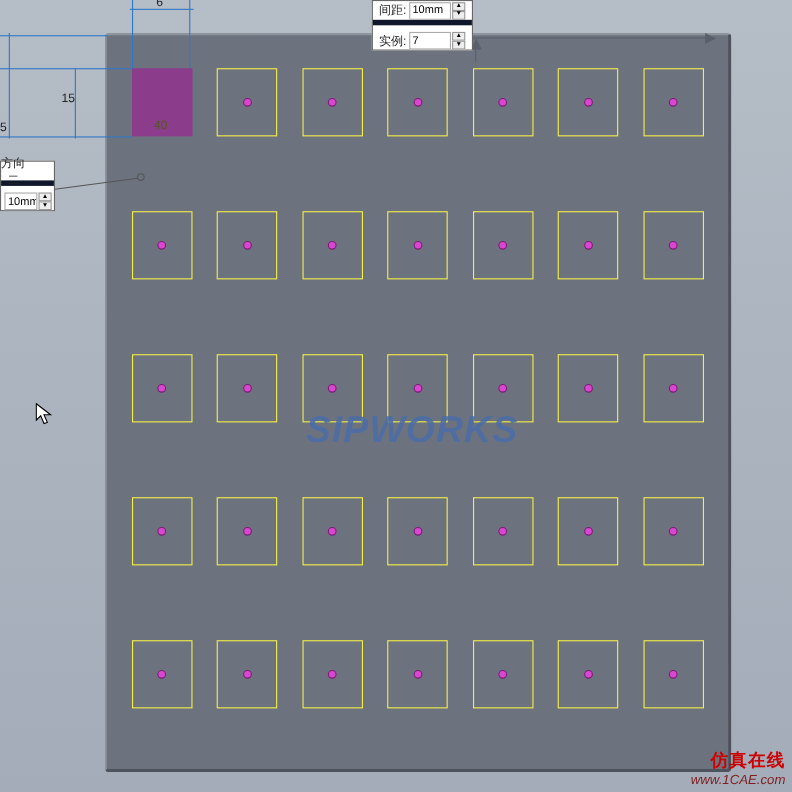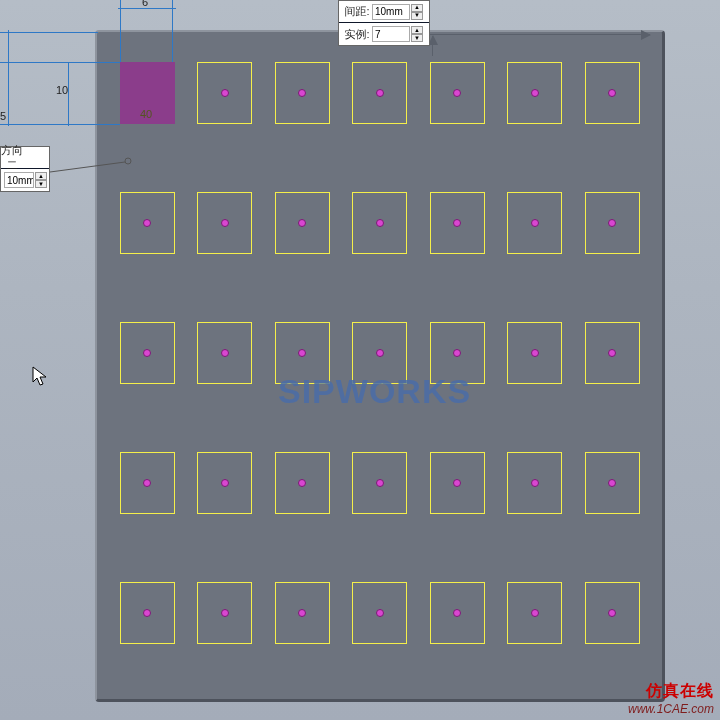--- a/index.html
+++ b/index.html
@@ -10,29 +10,29 @@
   .dot{width:8px;height:8px;border-radius:50%;background:#d946d0;border:1px solid #7a1c74;}
   .selected{background:#8b3d8b;border:none;}
   .axis-arrow-h{position:absolute;left:430px;top:34px;width:220px;height:0;border-top:1px solid #5a606b;}
   .axis-arrow-h:after{content:"";position:absolute;right:-1px;top:-5px;border-left:10px solid #5a606b;border-top:5px solid transparent;border-bottom:5px solid transparent;}
   .axis-arrow-v{position:absolute;left:432px;top:36px;height:20px;width:0;border-left:1px solid #5a606b;}
   .axis-arrow-v:before{content:"";position:absolute;left:-5px;top:-1px;border-bottom:10px solid #5a606b;border-left:5px solid transparent;border-right:5px solid transparent;}
   .dim{position:absolute;font-size:11px;color:#222;}
   .dim-line-h{position:absolute;border-top:1px solid #2e78c6;}
   .dim-line-v{position:absolute;border-left:1px solid #2e78c6;}
   .panel{position:absolute;background:#fff;border:1px solid #666;font-size:11px;}
-  .panel-row{display:flex;align-items:center;height:22px;padding:0 3px;border-bottom:1px solid #0f172a;}
-  .panel-row:last-child{border-bottom:none;}
+  .panel-row{display:flex;align-items:center;height:22px;padding:0 3px;border-bottom:5px solid #0f172a;}
+  .panel-row:last-child{border-bottom:none;align-items:flex-end;}
   .panel label{width:30px;text-align:center;color:#222;}
   .panel input{width:38px;height:16px;border:1px solid #aaa;font-size:10px;padding-left:2px;}
   .spinner{display:flex;flex-direction:column;margin-left:1px;}
   .spinner button{width:12px;height:8px;border:1px solid #999;background:#eee;font-size:6px;line-height:5px;padding:0;cursor:pointer;}
   .panel2{left:0;top:146px;width:50px;}
   .cursor{position:absolute;left:32px;top:366px;width:16px;height:22px;}
-  .watermark{position:absolute;left:278px;top:372px;font-size:34px;font-weight:bold;color:#4a6da8;opacity:0.85;letter-spacing:1px;font-family:Arial,sans-serif;}
+  .watermark{position:absolute;left:278px;top:372px;font-size:34px;font-style:italic;font-weight:bold;color:#4a6da8;opacity:0.85;letter-spacing:1px;font-family:Arial,sans-serif;}
   .footer{position:absolute;right:6px;bottom:4px;text-align:right;margin-left:20px;}
   .footer .cn{font-size:16px;font-weight:bold;color:#c00;letter-spacing:1px;}
   .footer .url{font-size:12px;color:#7f1d1d;font-style:italic;}
 </style>
 </head>
 <body>
 
 <div class="workplate">
   <div class="row" style="top:30px">
     <div class="cell selected"></div>
@@ -155,21 +155,21 @@
 <div class="dim-line-v" style="left:120px;top:0;height:62px"></div>
 <div class="dim-line-v" style="left:172px;top:0;height:62px"></div>
 <div class="dim-line-h" style="left:118px;top:8px;width:58px"></div>
 <div class="dim" style="left:142px;top:-4px">6</div>
 
 <div class="dim-line-h" style="left:0;top:32px;width:98px"></div>
 <div class="dim-line-h" style="left:0;top:62px;width:120px"></div>
 <div class="dim-line-h" style="left:0;top:124px;width:120px"></div>
 <div class="dim-line-v" style="left:8px;top:30px;height:96px"></div>
 <div class="dim-line-v" style="left:68px;top:62px;height:64px"></div>
-<div class="dim" style="left:56px;top:84px">10</div>
+<div class="dim" style="left:56px;top:84px">15</div>
 <div class="dim" style="left:0px;top:110px">5</div>
 <div class="dim" style="left:140px;top:108px;color:#552">40</div>
 
 <svg style="position:absolute;left:50px;top:160px;width:90px;height:40px;overflow:visible">
   <line x1="0" y1="12" x2="75" y2="2" stroke="#555" stroke-width="1"></line>
   <circle cx="78" cy="1" r="3" fill="none" stroke="#555"></circle>
 </svg>
 
 <div class="panel" style="left:338px;top:0;width:92px">
   <div class="panel-row">

